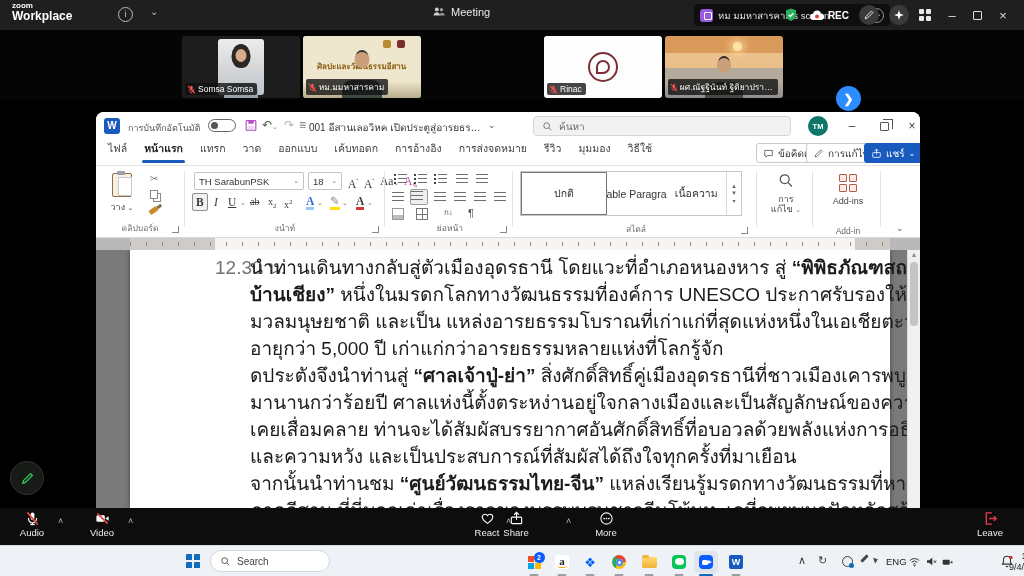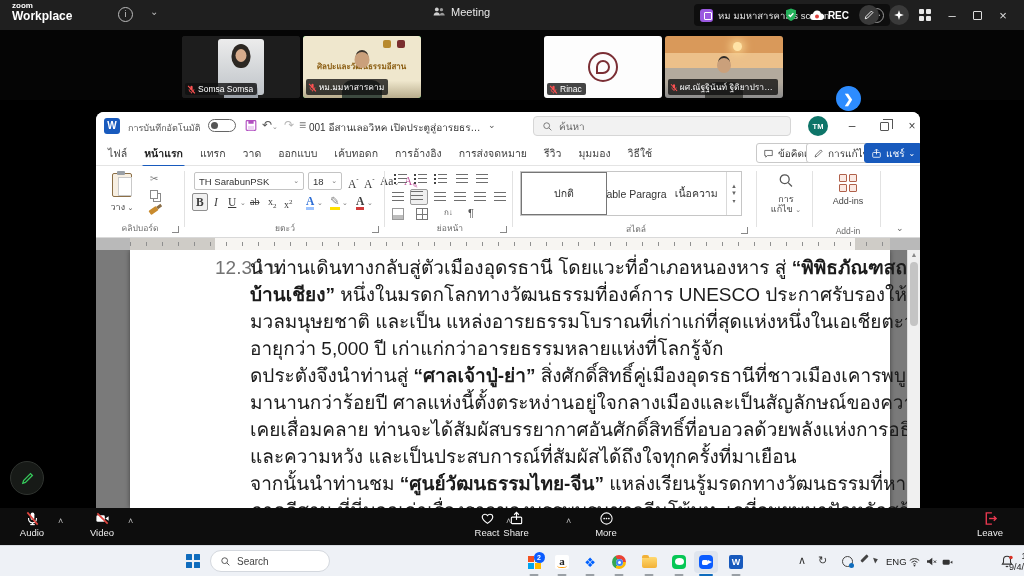--- a/index.html
+++ b/index.html
@@ -72,21 +72,21 @@
 .qat{position:absolute;top:6px;font-size:12px;color:#555}
 .doc-title{position:absolute;left:213px;top:8px;width:176px;font-size:10px;color:#333;white-space:nowrap;overflow:hidden;text-overflow:ellipsis}
 .doc-title-chev{position:absolute;left:392px;top:8px;font-size:9px;color:#555}
 .wsearch{position:absolute;left:437px;top:4px;width:258px;height:20px;background:#f2f2f2;border:1px solid #d6d6d6;border-radius:4px;display:flex;align-items:center;gap:6px;padding:0 8px;color:#666;font-size:10px}
 .tmav{position:absolute;left:712px;top:4px;width:20px;height:20px;border-radius:50%;background:#0e7569;color:#fff;font-size:7.5px;font-weight:700;display:flex;align-items:center;justify-content:center}
 .wwc{position:absolute;top:0;width:32px;height:28px;display:flex;align-items:center;justify-content:center;color:#444;font-size:12px}
 .wrest{width:9px;height:9px;border:1.2px solid #555;border-radius:1px;position:relative}
 .wrest::after{content:"";position:absolute;left:2px;top:-4px;width:9px;height:9px;border:1.2px solid #555;border-left:none;border-bottom:none}
 
 .wtabs{position:absolute;left:0;top:28px;width:100%;height:26px;border-bottom:1px solid #e4e4e4;background:#fff}
-#tabsrow{position:absolute;left:12px;top:0;height:26px;display:flex;gap:17px;align-items:center}
+#tabsrow{position:absolute;left:12px;top:0;height:26px;display:flex;gap:17px;align-items:flex-start}
 .wtab{font-size:10.5px;color:#444;position:relative;white-space:nowrap}
 .wtab.active{font-weight:700;color:#222}
 .wtab.active::after{content:"";position:absolute;left:-2px;right:-2px;bottom:-6px;height:3px;border-radius:2px;background:#185abd}
 .hbtn{position:absolute;top:3px;height:20px;border:1px solid #c9c9c9;border-radius:3px;display:flex;align-items:center;gap:4px;padding:0 6px;font-size:10px;color:#333;background:#fff}
 .hbtn.blue{background:#185abd;border-color:#185abd;color:#fff}
 .hchev{font-size:8px;color:inherit}
 
 .wribbon{position:absolute;left:0;top:54px;width:100%;height:72px;background:#fff;border-bottom:1px solid #d9d9d9}
 .gsep{position:absolute;top:5px;height:56px;width:1px;background:#e2e2e2}
 .glabel{position:absolute;bottom:2px;font-size:8.5px;color:#6a6a6a;text-align:center}
@@ -409,21 +409,21 @@
     <div class="chv" style="left:144px;top:33px">⌄</div>
     <div class="fbtn" style="left:154px;top:28px;text-decoration:line-through;font-size:10px">ab</div>
     <div class="fbtn" style="left:172px;top:28px;font-size:10px">x<sub>2</sub></div>
     <div class="fbtn" style="left:188px;top:28px;font-size:10px">x<sup>2</sup></div>
     <div class="fbtn cbar" style="left:210px;top:27px;color:#2b6cd4;font-weight:700;--c:#9cc3ff">A</div>
     <div class="chv" style="left:221px;top:33px">⌄</div>
     <div class="fbtn cbar" style="left:234px;top:27px;color:#8a8a8a;--c:#ffe000">✎</div>
     <div class="chv" style="left:246px;top:33px">⌄</div>
     <div class="fbtn cbar" style="left:260px;top:27px;font-weight:700;--c:#d03a3a">A</div>
     <div class="chv" style="left:271px;top:33px">⌄</div>
-    <div class="glabel" style="left:90px;width:198px">ยตะว์</div>
+    <div class="glabel" style="left:90px;width:198px">งนำท์</div>
     <div class="lau" style="left:276px"></div>
     <div class="gsep" style="left:288px"></div>
 
     <div id="paragroup">
         <div class="pic" style="left: 298px; top: 7px;">
           <i style="top: 1px; left: 4px; width: 9px;"></i>
           <span class="dt" style="top: 1px;"></span>
           <i style="top: 5px; left: 4px; width: 9px;"></i>
           <span class="dt" style="top: 5px;"></span>
           <i style="top: 9px; left: 4px; width: 9px;"></i>

